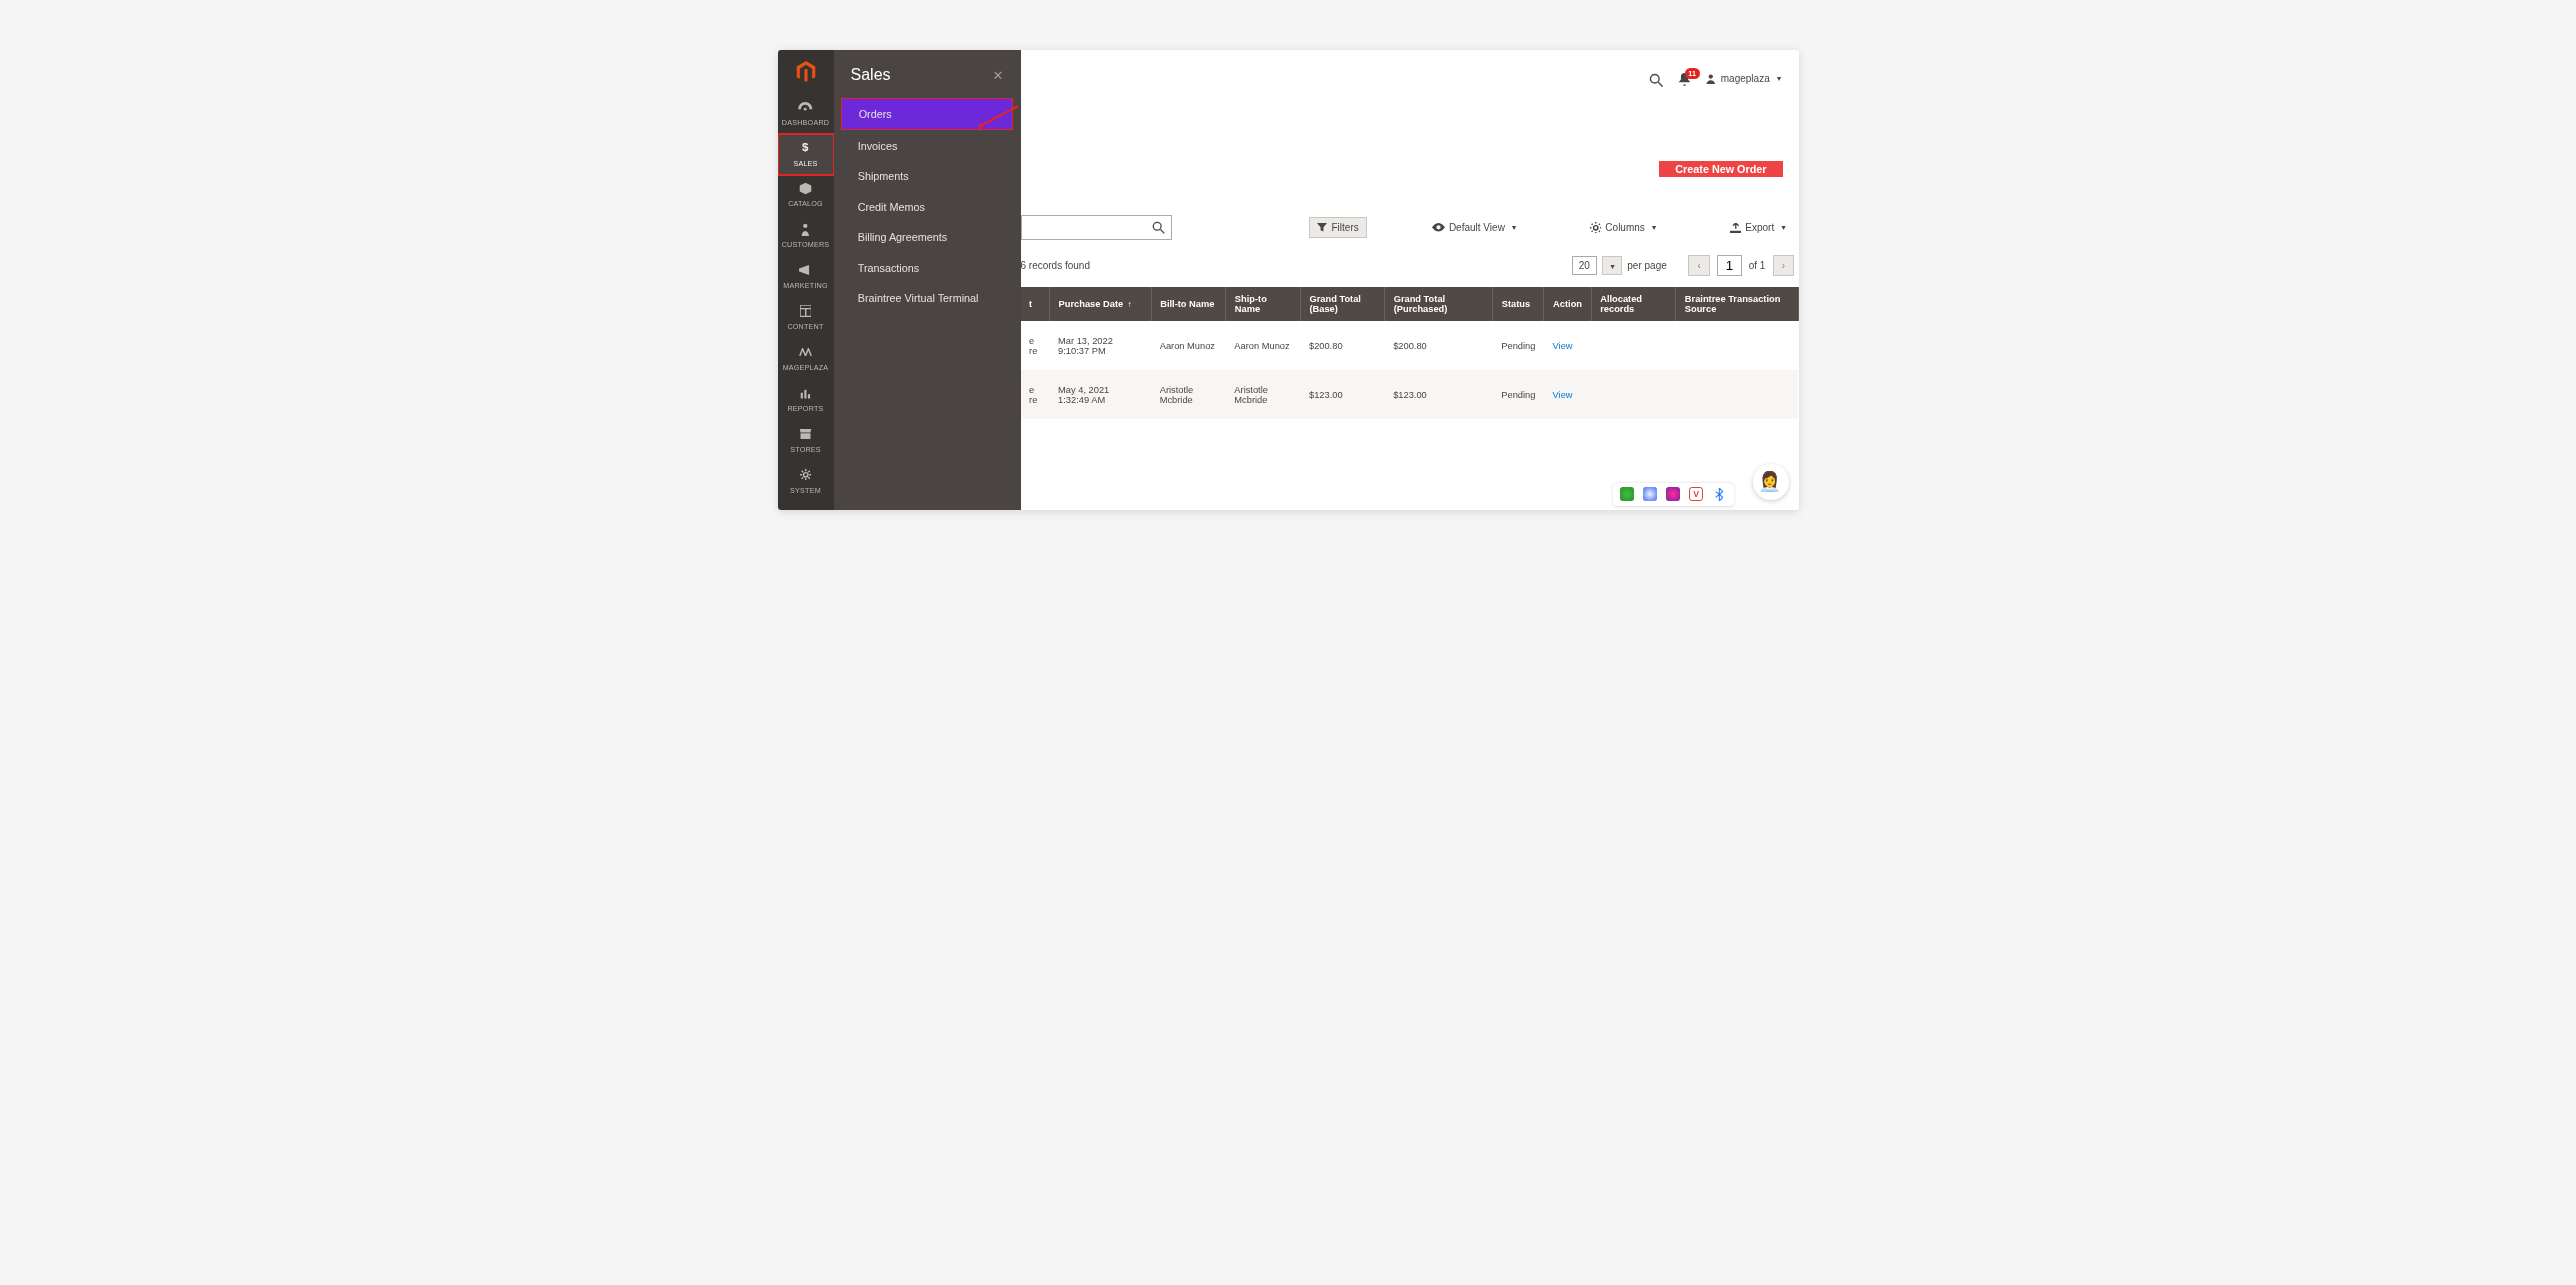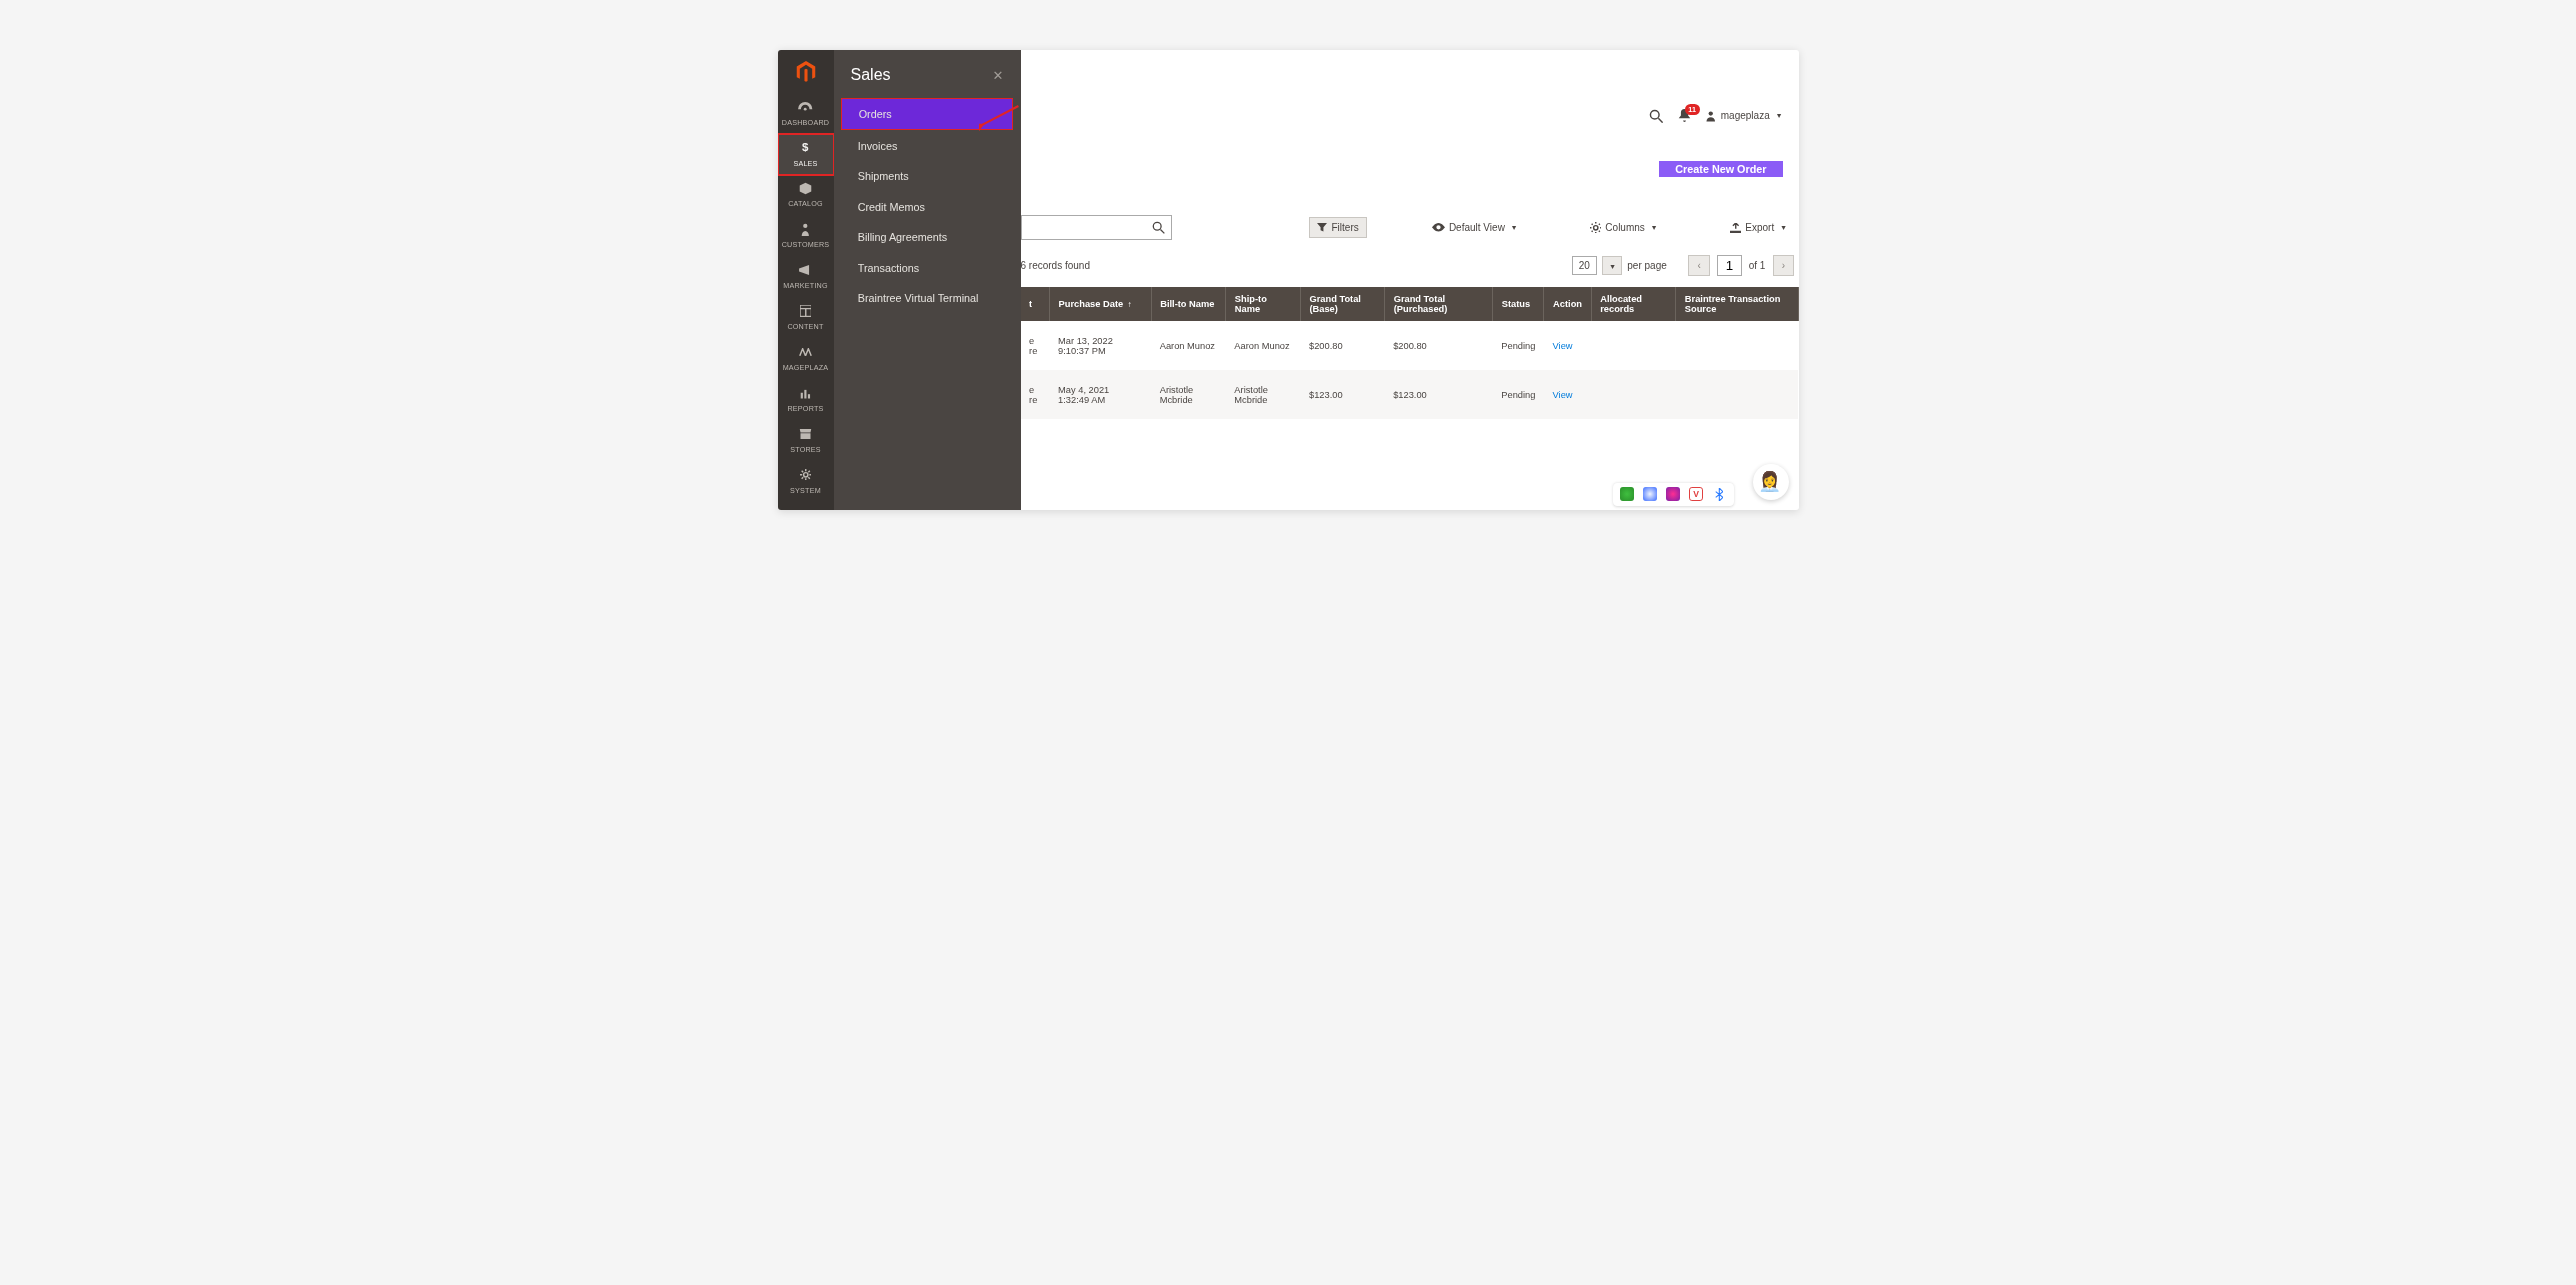--- a/index.html
+++ b/index.html
@@ -89,24 +89,24 @@
   .arrow-annot {
     position:absolute;
     left: 201px; top: 53px;
     z-index:6;
     pointer-events:none;
   }
 
   
   .page-header {
     position: absolute;
-    left: 56px; right:0; top:12px;
+    left: 56px; right:0; top:4px;
     height: 89px;
     padding: 18.7px 16px 0;
-    display:flex; justify-content:flex-end; align-items:center; gap:14.4px;
+    display:flex; justify-content:flex-end; align-items:flex-start; gap:14.4px;
   }
   .hdr-icon { color:#4a4542; cursor:pointer; display:flex; align-items:center; gap:4.3px;}
   .hdr-badge {
     position: relative;
   }
   .hdr-badge .count {
     position:absolute; top:-4.3px; left:7.2px;
     background:#e02424; color:#fff;
     border-radius:7.2px; padding:0.7px 3.6px; font-size:7.2px; font-weight:700;
   }
@@ -114,21 +114,21 @@
 
   
   .action-bar {
     position:absolute;
     left:56px; right:0; top:101px;
     height: 36px;
     display:flex; justify-content:flex-end; align-items:center;
     padding: 0 16px;
   }
   .btn-primary {
-    background:#8b5cf6; color:#fff;
+    background:#ef4444; color:#fff;
     border:none; padding:2px 16px;
     font-size:10.8px; font-weight:600;
     cursor:pointer;
   }
 
   
   .toolbar {
     position:absolute;
     left:56px; right:0; top:160px;
     height: 35px;

